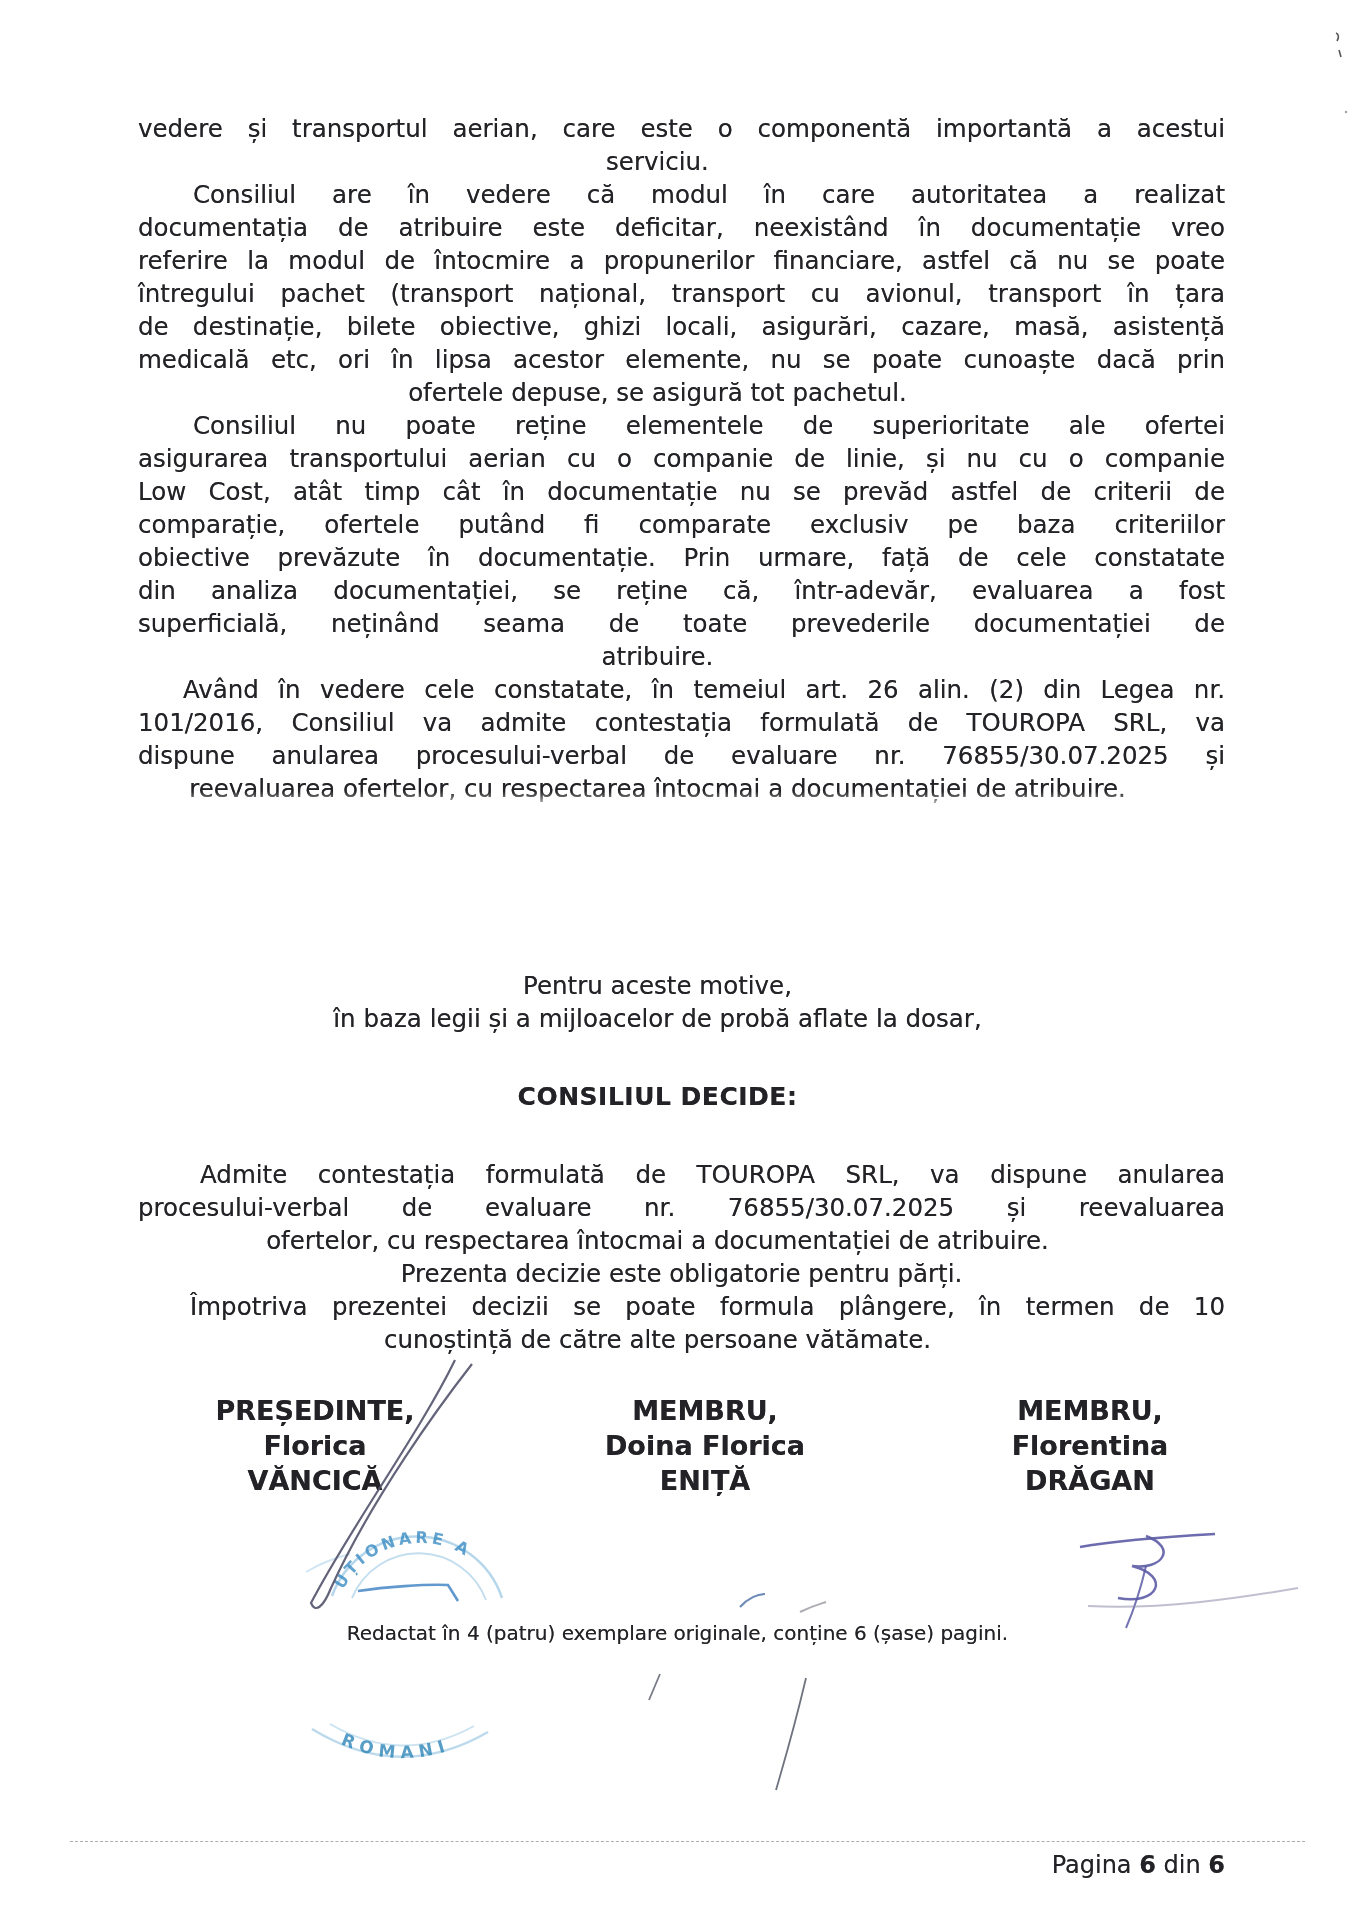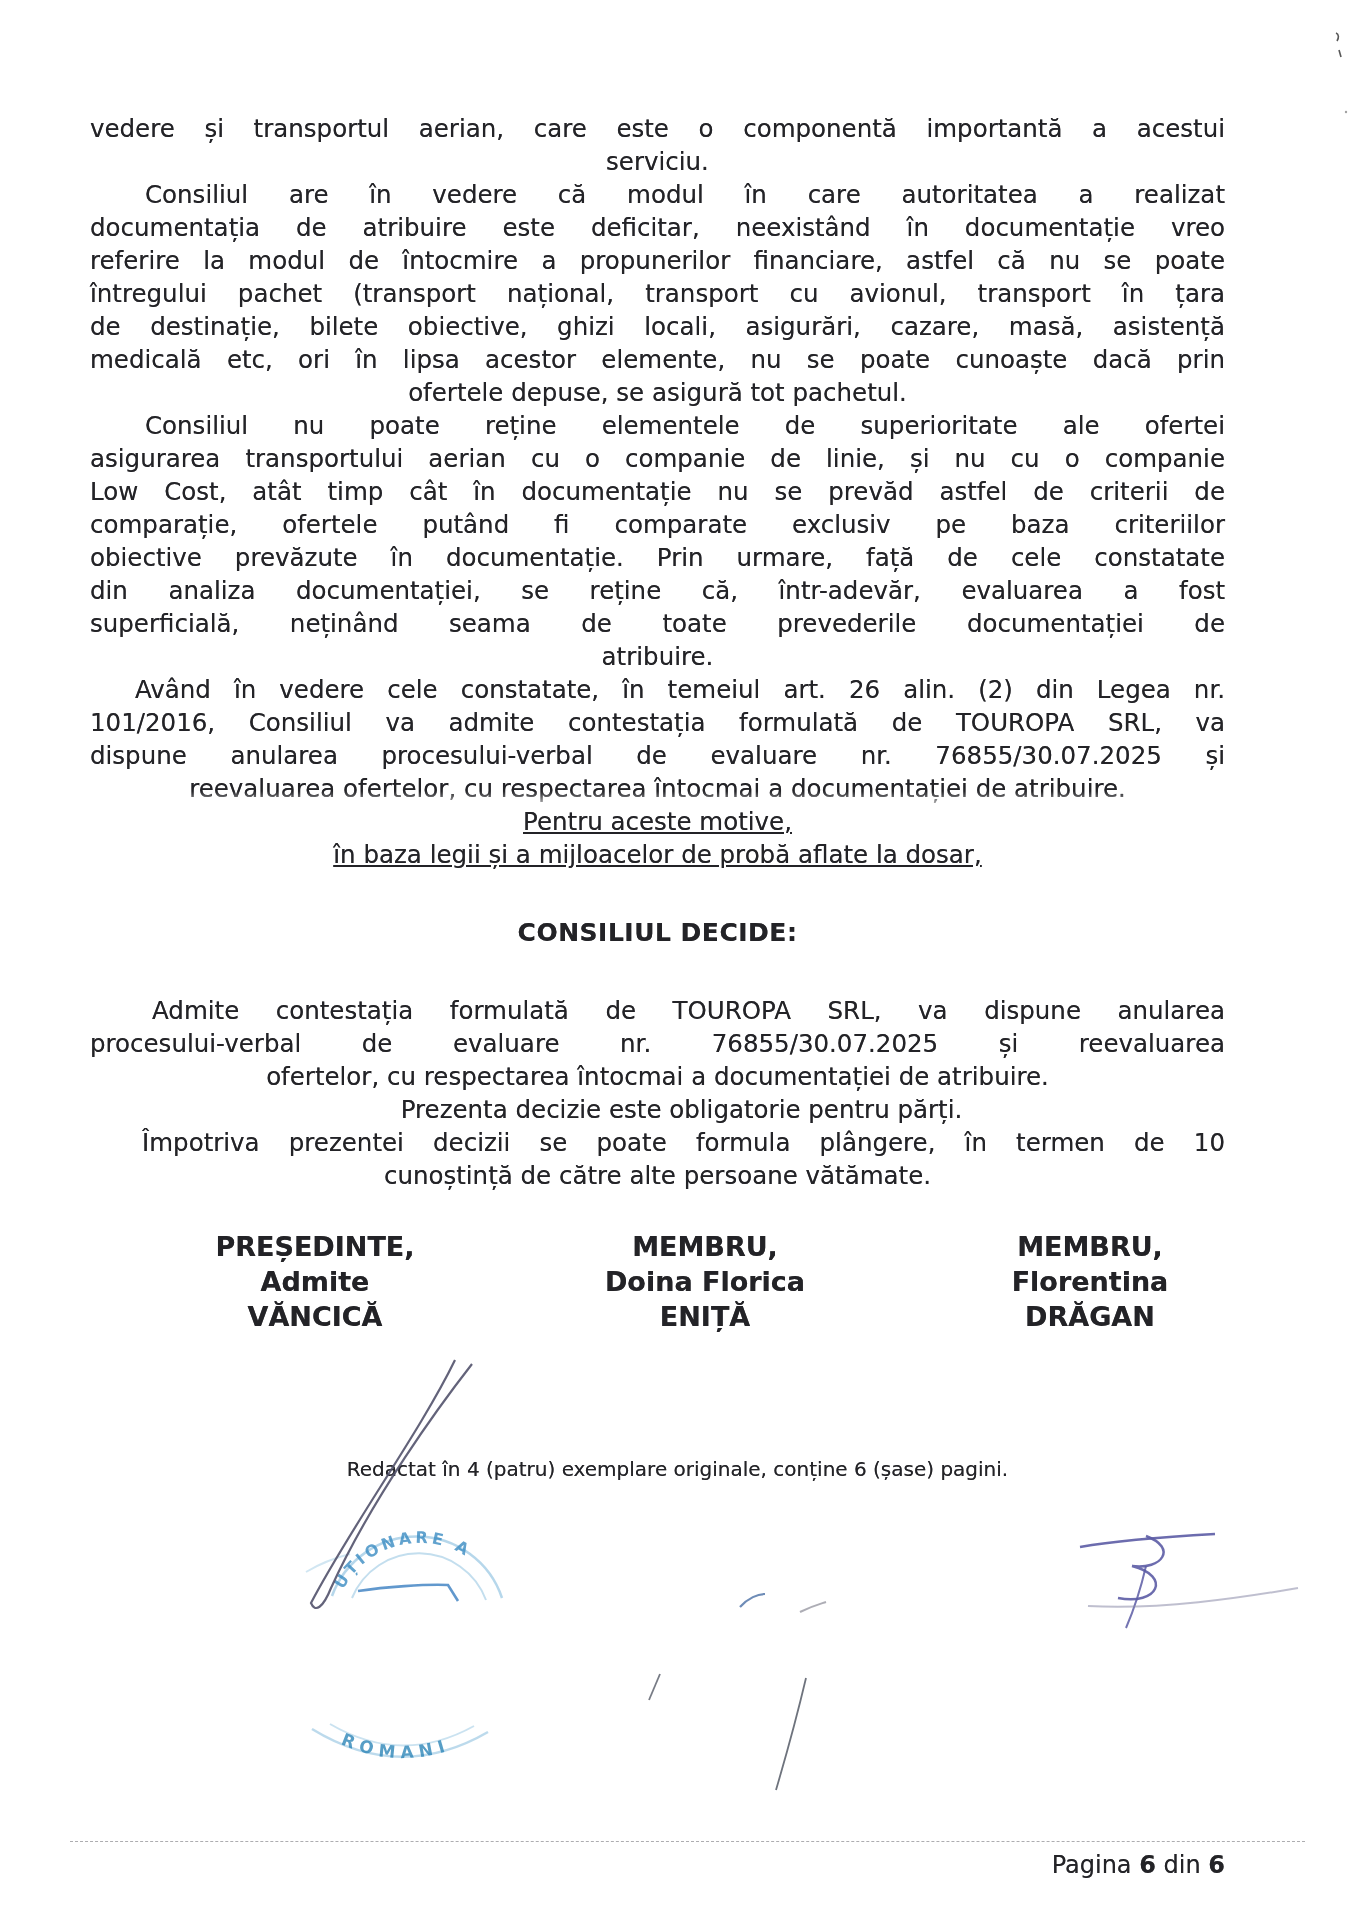--- a/index.html
+++ b/index.html
@@ -1,25 +1,25 @@
 <!DOCTYPE html>
 <html><head>
 <meta charset="utf-8">
 <style>
   html,body{margin:0;padding:0;background:#e8e8e8;}
   .page{position:relative;width:1359px;height:1920px;background:#ffffff;overflow:hidden;
         font-family:"DejaVu Sans",sans-serif;color:#232327;}
   .content{position:absolute;left:90px;top:112px;width:1135px;}
   .line{font-size:24.5px;line-height:33px;text-align:center;white-space:normal;
         text-shadow:0 0 .5px rgba(35,35,39,.65);}
-  .line.j{text-align:justify;text-align-last:justify;}
+  .line.j{text-align:justify;text-align-last:justify;margin-left:48px;}
   .line.fade{-webkit-mask-image:linear-gradient(to bottom,#000 58%,rgba(0,0,0,.3) 100%);
              mask-image:linear-gradient(to bottom,#000 58%,rgba(0,0,0,.3) 100%);}
   .cline{font-size:24.5px;line-height:33px;text-align:center;text-shadow:0 0 .5px rgba(35,35,39,.65);}
-  .motive{text-decoration:underline;}
+  .motive{margin-top:164px;}
   .heading{margin-top:45px;font-size:25px;line-height:34px;font-weight:bold;text-align:center;
            letter-spacing:.5px;text-shadow:0 0 .5px rgba(35,35,39,.7);}
   .decision{margin-top:44px;}
   .signatures{position:relative;margin-top:37px;height:106px;}
   .sig{position:absolute;top:0;width:300px;text-align:center;font-size:27px;line-height:35px;
        font-weight:bold;text-shadow:0 0 .5px rgba(35,35,39,.7);}
   .sig.s1{left:75px;} .sig.s2{left:465px;} .sig.s3{left:850px;}
   .closing{margin-top:118px;font-size:20px;line-height:33px;text-align:center;
            transform:translateX(20px);text-shadow:0 0 .5px rgba(35,35,39,.65);}
   .scanline{position:absolute;left:70px;top:1841px;width:1235px;height:0;
@@ -93,21 +93,21 @@
         <div class="line j">procesului-verbal de evaluare nr. 76855/30.07.2025 și reevaluarea</div>
         <div class="line">ofertelor, cu respectarea întocmai a documentației de atribuire.</div>
         <div class="line" style="text-indent: 48px;">Prezenta decizie este obligatorie pentru părți.</div>
         <div class="line j" style="text-indent: 52px;">Împotriva prezentei decizii se poate formula plângere, în termen de 10</div>
         <div class="line">cunoștință de către alte persoane vătămate.</div>
       </div>
 
     <div class="signatures">
       <div class="sig s1">
         <div>PREȘEDINTE,</div>
-        <div>Admite</div>
+        <div>Florica</div>
         <div>VĂNCICĂ</div>
       </div>
       <div class="sig s2">
         <div>MEMBRU,</div>
         <div>Doina Florica</div>
         <div>ENIȚĂ</div>
       </div>
       <div class="sig s3">
         <div>MEMBRU,</div>
         <div>Florentina</div>

